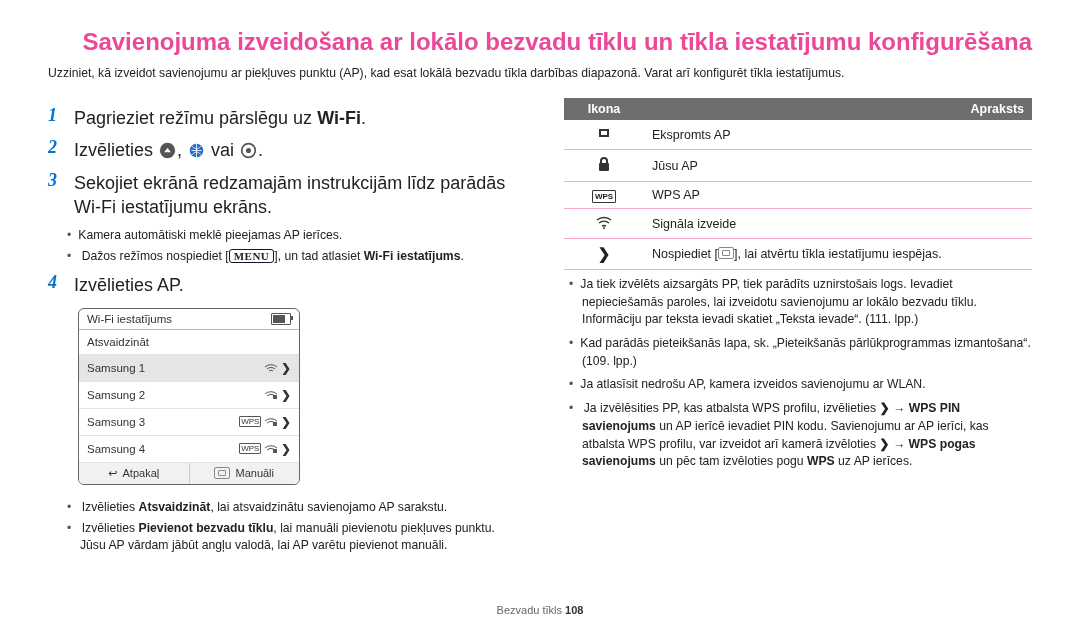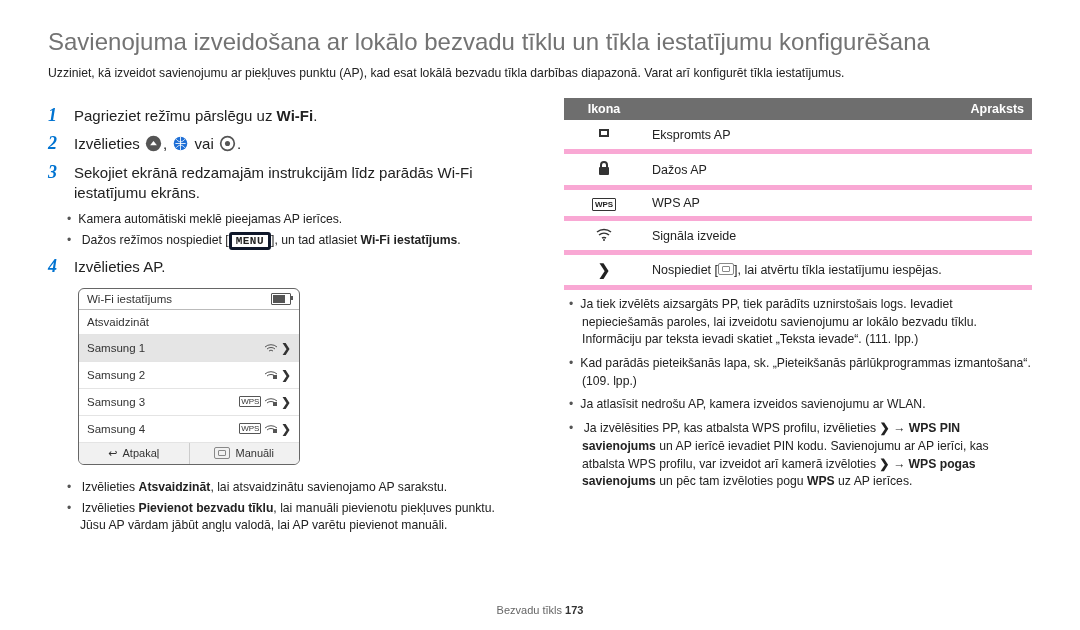--- a/index.html
+++ b/index.html
@@ -1,46 +1,46 @@
 <!DOCTYPE html>
 <html><head>
 <meta charset="utf-8">
 <style>
   @page { size: 1080px 630px; margin:0; }
   html,body{margin:0;padding:0;width:1080px;height:630px;font-family:"Segoe UI",Arial,sans-serif;color:#222;background:#fff}
   .page{padding:26px 48px 0 48px;box-sizing:border-box}
-  .title{color:#737373;font-size:24px;font-weight:400;text-align:left;margin:2px 0 10px}
+  .title{color:#ec4899;font-size:24px;font-weight:700;text-align:right;margin:2px 0 10px}
   .intro{font-size:12.2px;text-align:left;margin:0 0 18px}
   .cols{display:flex;gap:48px}
   .col{flex:1;min-width:0}
   .sub{color:#0073d1;font-size:16px;font-weight:600;margin:0 0 12px}
   .step{display:flex;gap:10px;margin:8px 0}
   .stepnum{font-family:Georgia,serif;font-style:italic;font-weight:700;color:#0073d1;font-size:18px;width:16px;flex-shrink:0;line-height:1.1}
-  .stepbody{font-size:15px;line-height:1.35}
+  .stepbody{font-size:18px;line-height:1.35}
   .bullet{font-size:12.2px;padding-left:32px;text-indent:-13px;margin:4px 0;line-height:1.4}
   .bullet::before{content:"•";padding-right:7px;color:#555}
   .wifi-label{font-family:Arial,sans-serif;font-weight:600}
   .picto{display:inline-block;width:17px;height:17px;vertical-align:-3px;margin:0 1px}
-  .menu-key{border:3px solid #0f172a;border-radius:3px;font-size:11px;padding:0 4px;font-family:Liberation Mono, monospace;font-weight:700;letter-spacing:.5px}
+  .menu-key{border:1px solid #0f172a;border-radius:3px;font-size:11px;padding:0 4px;font-family:Liberation Serif, serif;font-weight:700;letter-spacing:.5px}
   b{font-weight:700}
 
   
   .panel{border:1.5px solid #666;border-radius:6px;width:220px;margin:10px 0 14px 30px;font-size:11.5px;color:#333;overflow:hidden}
   .panel-head{padding:4px 8px;border-bottom:1px solid #bbb;display:flex;justify-content:space-between;align-items:center}
   .panel-item{padding:6px 8px;border-bottom:1px solid #e4e4e4;display:flex;justify-content:space-between;align-items:center}
   .panel-item.sel{background:#e5e5e5}
   .panel-foot{display:flex;background:#f1f1f1}
   .panel-foot-btn{flex:1;text-align:center;padding:4px 0;font-size:11px;display:flex;justify-content:center;align-items:center;gap:5px}
   .panel-foot-btn:first-child{border-right:1px solid #ccc}
   .sigicons{display:flex;align-items:center;gap:3px}
 
   
   .tbl{width:100%;border-collapse:collapse;font-size:12.5px;}
   .tbl th{background:#6e6e6e;color:#fff;text-align:right;font-weight:600;padding:4px 8px}
-  .tbl td{border-bottom:5px solid #f9a8d4;padding:6px 8px;vertical-align:middle}
+  .tbl td{border-bottom:1px solid #f9a8d4;padding:6px 8px;vertical-align:middle}
   .tbl td:first-child,.tbl th:first-child{width:64px;text-align:center}
   .rbul{font-size:12.2px;padding-left:18px;text-indent:-13px;margin:6px 0;line-height:1.45}
   .rbul::before{content:"•";padding-right:7px;color:#555}
 
   .footer{position:absolute;bottom:14px;left:0;width:1080px;text-align:center;font-size:11px;color:#666}
   .footer b{color:#333}
 
   
   .ico-batt{width:18px;height:10px;border:1px solid #555;border-radius:1px;position:relative}
   .ico-batt::after{content:"";position:absolute;right:-3px;top:2px;width:2px;height:4px;background:#555}
@@ -183,21 +183,21 @@
                   <rect x="3" y="3" width="10" height="8" fill="#333"></rect>
                   <rect x="5" y="5" width="6" height="4" fill="#fff"></rect>
                 </svg></td>
           <td>Ekspromts AP</td>
         </tr>
         <tr>
           <td><svg width="14" height="16" viewBox="0 0 14 16">
                   <rect x="2" y="7" width="10" height="8" rx="1" fill="#333"></rect>
                   <path d="M4 7V5a3 3 0 016 0v2" stroke="#333" stroke-width="2" fill="none"></path>
                 </svg></td>
-          <td>Dažos AP</td>
+          <td>Jūsu AP</td>
         </tr>
         <tr>
           <td><span style="font-size:8px;border:1.3px solid #333;padding:1px 2px;border-radius:1px;font-weight:700">WPS</span></td>
           <td>WPS AP</td>
         </tr>
         <tr>
           <td><svg width="18" height="14" viewBox="0 0 18 14">
                   <path d="M2 5a11 11 0 0114 0M4 8a8 8 0 0110 0M7 11a4 4 0 014 0" stroke="#333" stroke-width="1.5" fill="none"></path>
                   <circle cx="9" cy="13" r="1" fill="#333"></circle>
                 </svg></td>
@@ -214,14 +214,14 @@
       <div class="rbul">Kad parādās pieteikšanās lapa, sk. „Pieteikšanās pārlūkprogrammas izmantošana“. (109. lpp.)</div>
       <div class="rbul">Ja atlasīsit nedrošu AP, kamera izveidos savienojumu ar WLAN.</div>
       <div class="rbul">
         <span>Ja izvēlēsities PP, kas atbalsta WPS profilu, izvēlieties </span><span class="arrow-r">❯</span><span> → </span><b>WPS PIN savienojums</b><span> un AP ierīcē ievadiet PIN kodu. Savienojumu ar AP ierīci, kas atbalsta WPS profilu, var izveidot arī kamerā izvēloties </span><span class="arrow-r">❯</span><span> → </span><b>WPS pogas savienojums</b><span> un pēc tam izvēloties pogu </span><b>WPS</b><span> uz AP ierīces.</span>
       </div>
     </div>
   </div>
 </div>
 
 <div class="footer">
-  <span>Bezvadu tīkls  </span><b>173</b>
+  <span>Bezvadu tīkls  </span><b>108</b>
 </div>
 
 </body></html>

